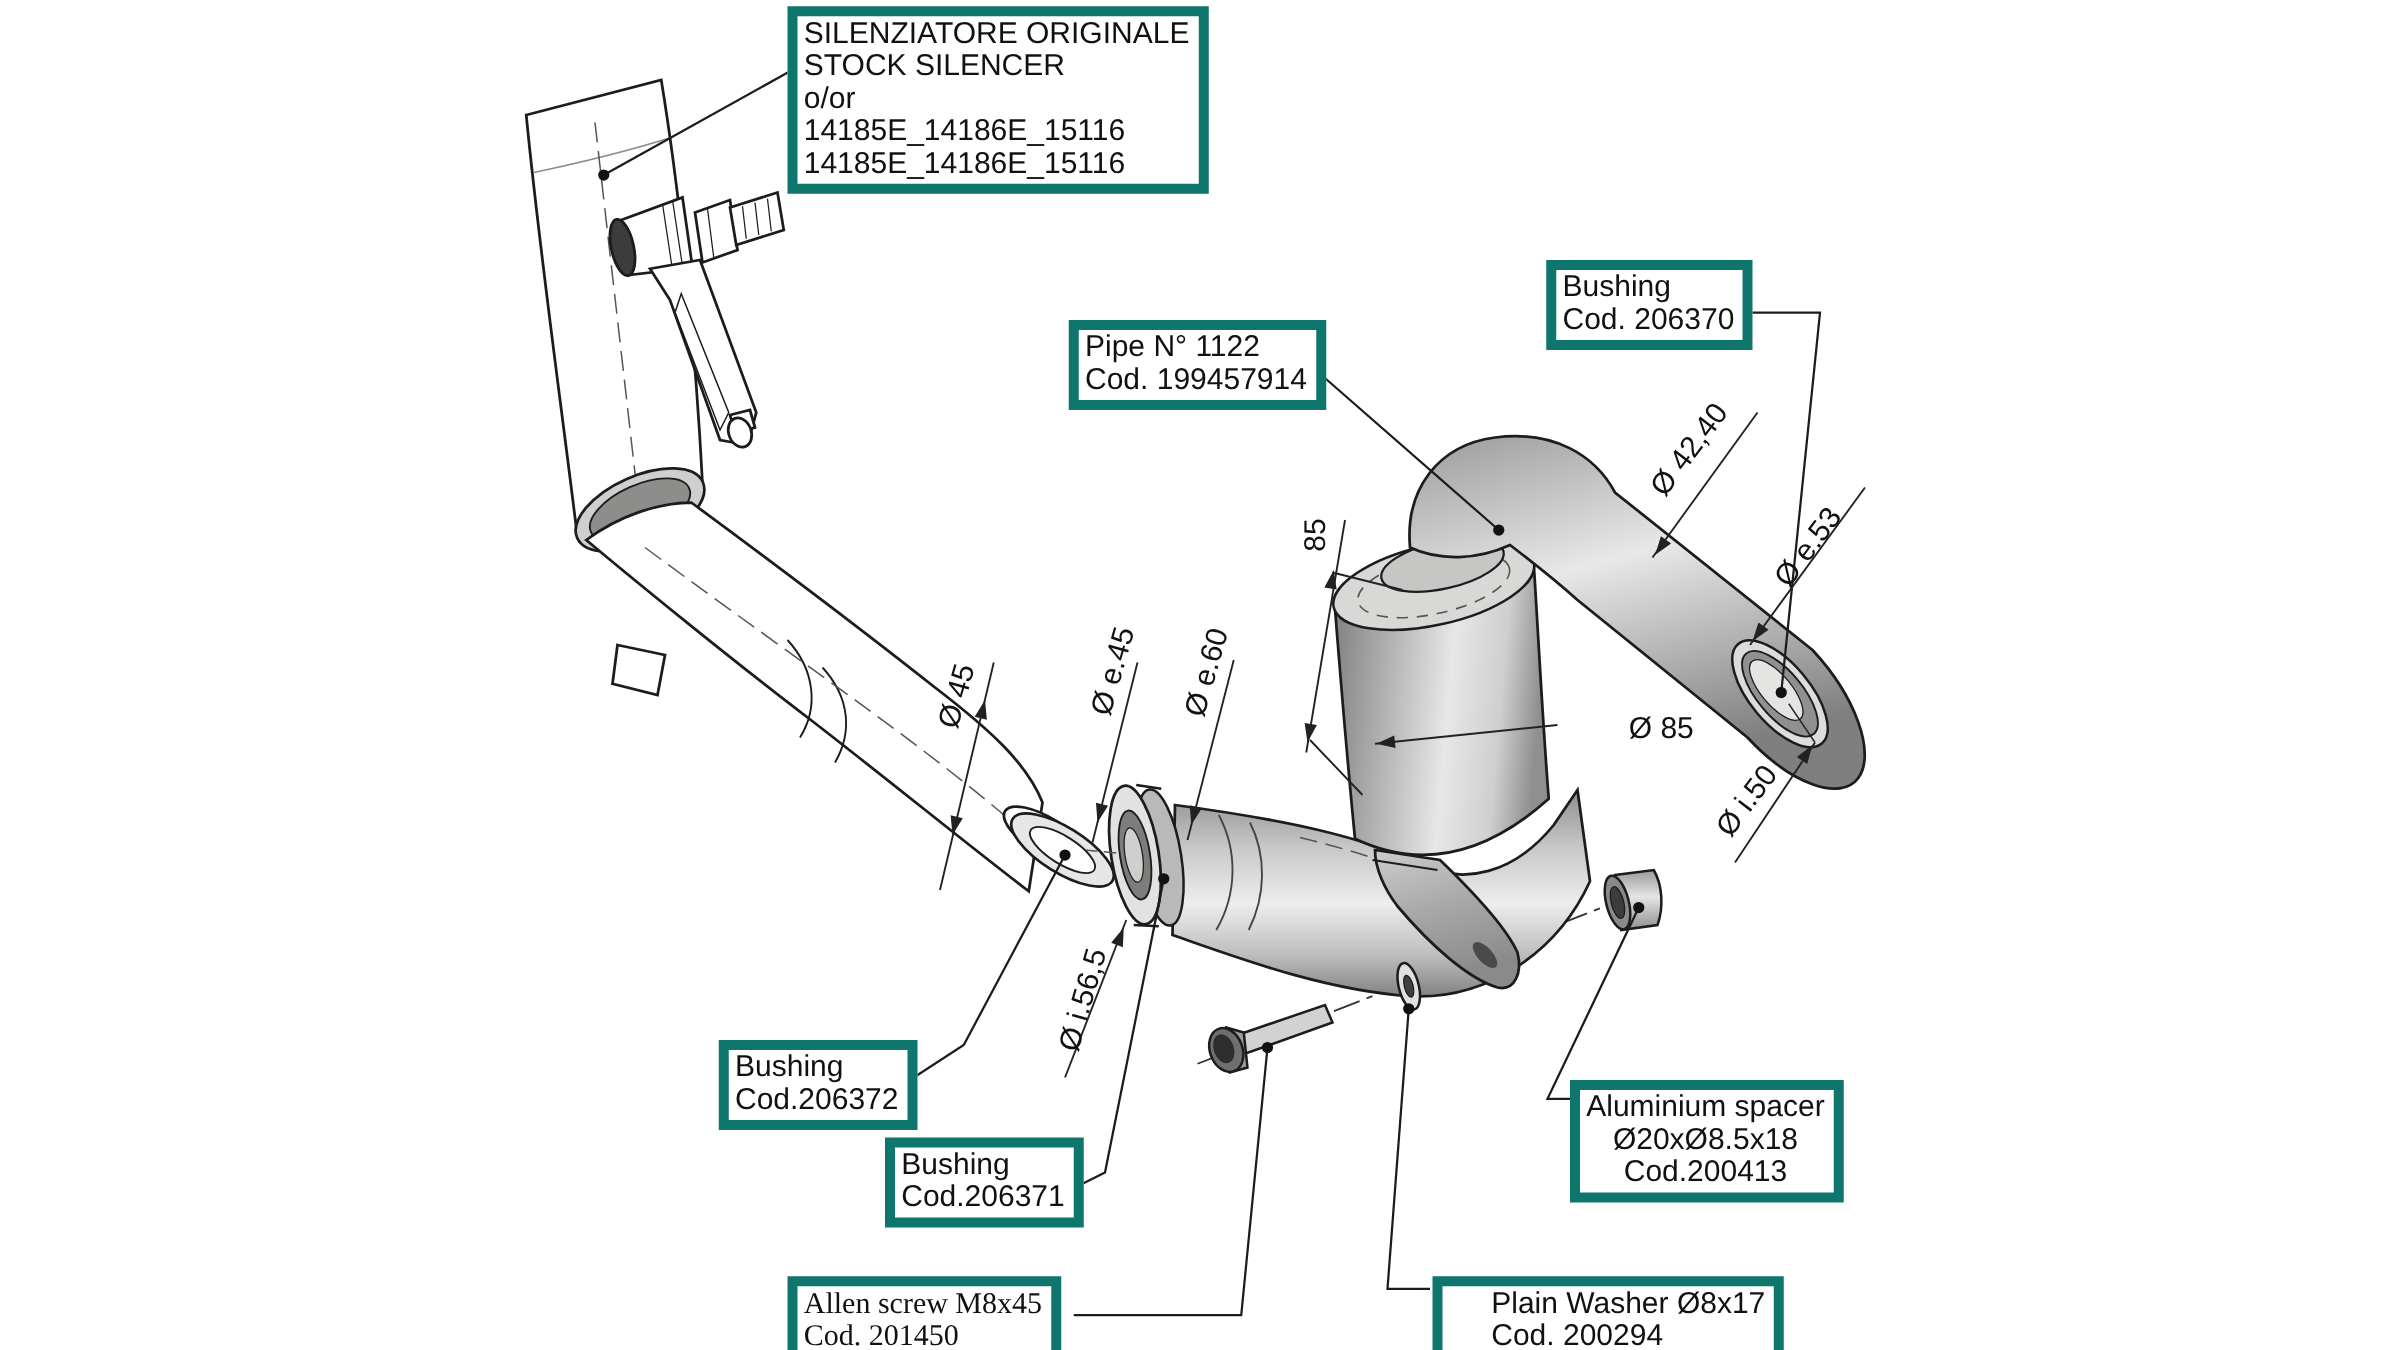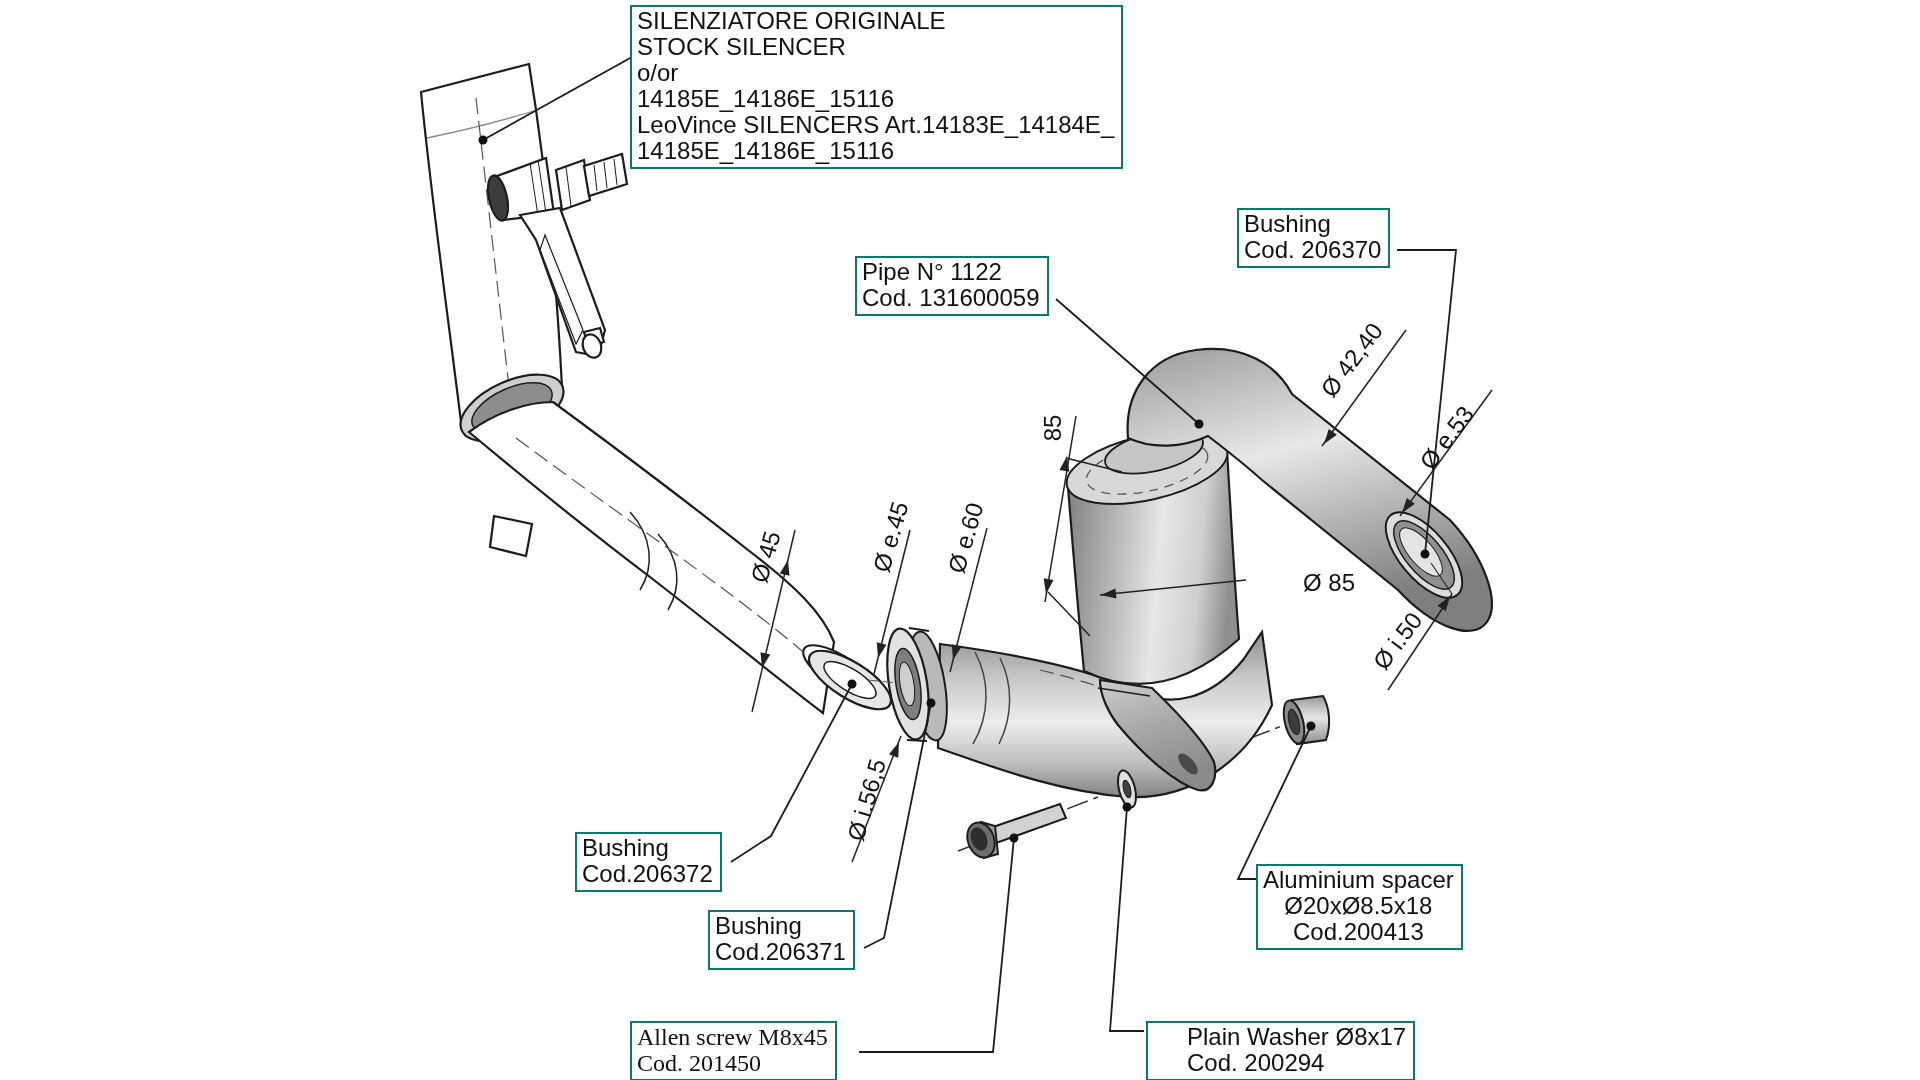--- a/index.html
+++ b/index.html
@@ -2,21 +2,21 @@
 <html><head>
 <meta charset="utf-8">
 <style>
   html,body{margin:0;padding:0;background:#fff;}
   .stage{
     position:relative;width:1920px;height:1080px;background:#fff;overflow:hidden;
     font-family:"Liberation Sans",sans-serif;color:#111;
   }
   .stage svg{position:absolute;left:0;top:0;}
   .callout{
-    position:absolute;border:2px solid #0f766e;background:#fff;
+    position:absolute;border:8px solid #0f766e;background:#fff;
     padding:1px 7px 3px 5px;font-size:24px;line-height:26px;
     white-space:nowrap;color:#111;z-index:3;
   }
   .callout div{white-space:nowrap;}
   .dim{
     position:absolute;font-size:24px;color:#111;white-space:nowrap;z-index:2;
   }
 </style>
 </head>
 <body>
@@ -194,32 +194,31 @@
       <path d="M 0,0 L -15,-5 L -15,5 Z" transform="translate(1450,596) rotate(-56)"></path>
     </g>
   </g>
 </svg>
 
 <div class="callout" style="left:630px;top:5px;">
   <div>SILENZIATORE ORIGINALE</div>
   <div>STOCK SILENCER</div>
   <div>o/or</div>
   <div>14185E_14186E_15116</div>
-  <div>LeoVince SILENCERS Art.14183E_14184E_</div>
   <div>14185E_14186E_15116</div>
 </div>
 
 <div class="callout" style="left:1237px;top:208px;">
   <div>Bushing</div>
   <div>Cod. 206370</div>
 </div>
 
 <div class="callout" style="left:855px;top:256px;">
   <div>Pipe N° 1122</div>
-  <div>Cod. 131600059</div>
+  <div>Cod. 199457914</div>
 </div>
 
 <div class="callout" style="left:575px;top:832px;">
   <div>Bushing</div>
   <div>Cod.206372</div>
 </div>
 
 <div class="callout" style="left:708px;top:910px;">
   <div>Bushing</div>
   <div>Cod.206371</div>

